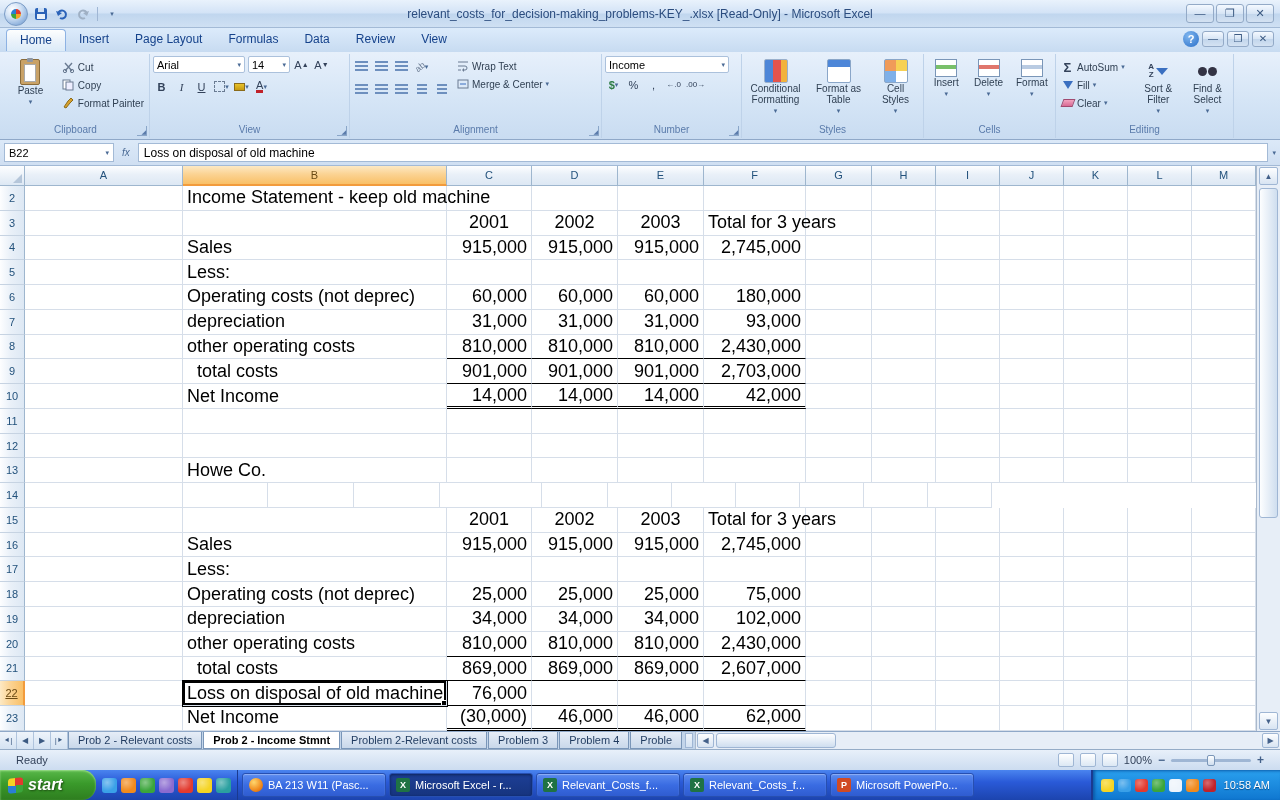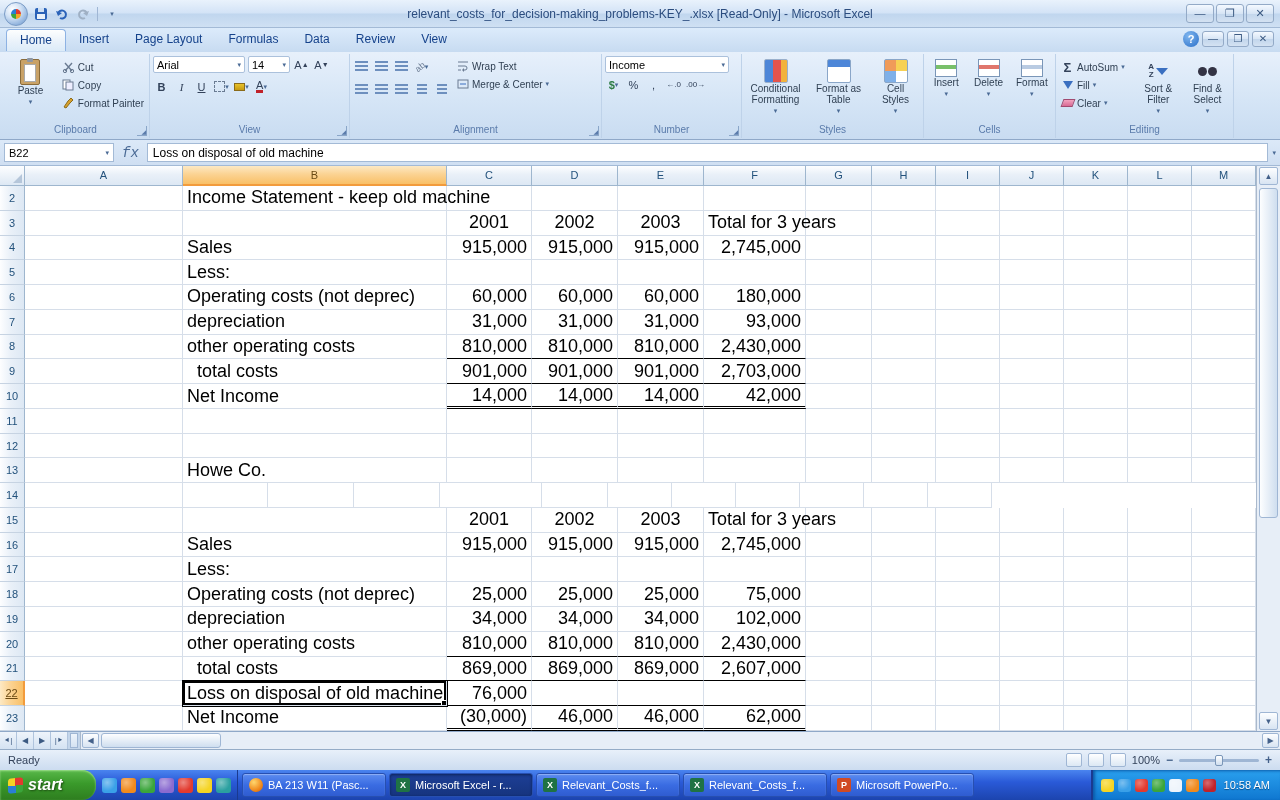--- a/index.html
+++ b/index.html
@@ -62,21 +62,21 @@
   .binoc { display:flex; gap:1px; }
   .binoc i { width:9px; height:9px; border-radius:50%; background:#334; display:block; }
   .paste-ic { width:20px; height:26px; background:#c9a267; border:1px solid #8a6b3a; border-radius:2px; position:relative; }
   .paste-ic:before { content:''; position:absolute; left:3px; top:4px; right:3px; bottom:2px; background:#fff; border:1px solid #aaa; }
   .paste-ic:after { content:''; position:absolute; left:6px; top:-2px; width:6px; height:4px; background:#8f97a3; border-radius:1px; }
 
   
   .formulabar { height:26px; background:linear-gradient(#dce9f8,#cfdff2); border-bottom:1px solid #a3bad6; display:flex; align-items:center; padding:2px 4px; gap:4px; flex:none; }
   .namebox { width:110px; height:19px; background:#fff; border:1px solid #a3bad6; display:flex; align-items:center; padding:0 4px; font-size:11px; }
   .namebox .dd { margin-left:auto; }
-  .fx { font-style:italic; font-family:Liberation Mono, monospace; color:#4a6a95; font-size:14px; padding:0 4px; }
+  .fx { font-style:italic; font-family:Liberation Sans, sans-serif; color:#4a6a95; font-size:10px; padding:0 4px; }
   .fvalue { flex:1; height:19px; background:#fff; border:1px solid #a3bad6; display:flex; align-items:center; padding:0 5px; font-size:12px; }
 
   
   .gridzone { height:565px; display:flex; flex:none; }
   .gridleft { width:1256px; display:flex; flex-direction:column; }
   .colheaders { height:20px; display:flex; flex:none; background:#e4ecf6; }
   .corner { width:25px; flex:none; background:linear-gradient(#fdfeff,#dde8f4); border-right:1px solid #9eb6ce; border-bottom:1px solid #9eb6ce; position:relative; }
   .corner:before { content:''; position:absolute; right:2px; bottom:2px; border-left:9px solid transparent; border-bottom:9px solid #b5c6da; }
   .colhdr { flex:none; text-align:center; line-height:19px; font-size:11px; color:#23527c; background:linear-gradient(#fdfeff,#e9f0f8 45%,#dde8f4); border-right:1px solid #9eb6ce; border-bottom:1px solid #9eb6ce; }
   .colhdr.hl { background:linear-gradient(#fde9c4,#fbd393 45%,#f9c067); border-bottom:2px solid #f29b3c; color:#6a4a14; }
@@ -102,21 +102,21 @@
   .sheetbar { height:18px; background:#c3d5ea; border-top:1px solid #8fa8c8; display:flex; align-items:stretch; flex:none; font-size:11px; }
   .navbtn { width:17px; display:flex; align-items:center; justify-content:center; color:#3c5a82; font-size:8px; border-right:1px solid #b0c4dd; background:linear-gradient(#eef4fb,#d4e2f2); }
   .stab { padding:0 9px; display:flex; align-items:center; border:1px solid #7a96b8; border-top:none; background:linear-gradient(#e6edf7,#c9d8ea); margin-right:1px; color:#1f3a5f; white-space:nowrap; }
   .stab.active { background:#fff; font-weight:bold; color:#000; }
   .tabsplit { width:8px; background:linear-gradient(#eef4fb,#d4e2f2); border:1px solid #9fb6d4; margin:1px 2px; }
   .hscroll { flex:1; display:flex; align-items:stretch; background:#e7eef7; border-left:1px solid #aab9cc; padding:1px; }
   .hthumb { width:120px; background:linear-gradient(#fdfeff,#cfdeef); border:1px solid #9fb6d4; border-radius:3px; margin-left:2px; }
   .harrow { width:17px; background:linear-gradient(#fdfeff,#d8e4f2); border:1px solid #9fb6d4; border-radius:2px; font-size:8px; color:#44618a; display:flex; align-items:center; justify-content:center; }
 
   
-  .statusbar { height:21px; background:linear-gradient(#e8f0fa,#ccdcf0); border-top:1px solid #95acc7; display:flex; align-items:center; padding:0 8px; font-size:11px; color:#33425a; flex:none; }
+  .statusbar { height:21px; background:linear-gradient(#e8f0fa,#ccdcf0); border-top:1px solid #95acc7; display:flex; align-items:center; padding:0 16px; font-size:11px; color:#33425a; flex:none; }
   .statusright { margin-left:auto; display:flex; align-items:center; gap:6px; }
   .viewbtn { width:16px; height:14px; border:1px solid #9fb6d4; background:linear-gradient(#fff,#dce8f4); border-radius:2px; }
   .zoomtrack { width:80px; height:3px; background:#9fb6d4; position:relative; border-radius:2px; }
   .zoomthumb { position:absolute; left:36px; top:-4px; width:8px; height:11px; background:linear-gradient(#fdfeff,#cfdeef); border:1px solid #7a96b8; border-radius:2px; }
   .zoomsign { font-size:12px; color:#44618a; font-weight:bold; }
 
   
   .taskbar { height:30px; background:linear-gradient(#4a84ef,#2a5ad8 40%,#1c44ae); display:flex; align-items:stretch; flex:none; }
   .startbtn { width:96px; background:linear-gradient(#59b84a,#3a9a2b 45%,#2e7d1f); border-radius:0 14px 14px 0; display:flex; align-items:center; gap:5px; padding:0 12px 0 8px; color:#fff; font-weight:bold; font-style:italic; font-size:16px; text-shadow:1px 1px 2px #1c4a12; box-shadow:inset 0 1px 2px #9fe08f; }
   .winflag { width:15px; height:15px; border-radius:3px; background:conic-gradient(#e23a2e 0 25%,#3ba53b 25% 50%,#2a7fd4 50% 75%,#f5d423 75%); transform:skewY(-5deg); }
@@ -839,20 +839,28 @@
         </div>
       <div class="sarrow">▼</div>
     </div>
   </div>
 
   <div class="sheetbar">
     <div class="navbtn">⯇|</div>
     <div class="navbtn">◀</div>
     <div class="navbtn">▶</div>
     <div class="navbtn">|⯈</div>
+    <div id="sheet-tabs" style="display:flex">
+        <div class="stab">Prob 2 - Relevant costs</div>
+        <div class="stab active">Prob 2 - Income Stmnt</div>
+        <div class="stab">Problem 2-Relevant costs</div>
+        <div class="stab">Problem 3</div>
+        <div class="stab">Problem 4</div>
+        <div class="stab">Proble</div>
+      </div>
     <div class="tabsplit"></div>
     <div class="hscroll">
       <div class="harrow">◀</div>
       <div class="hthumb"></div>
       <div style="flex:1"></div>
       <div class="harrow">▶</div>
     </div>
   </div>
 
   <div class="statusbar">

